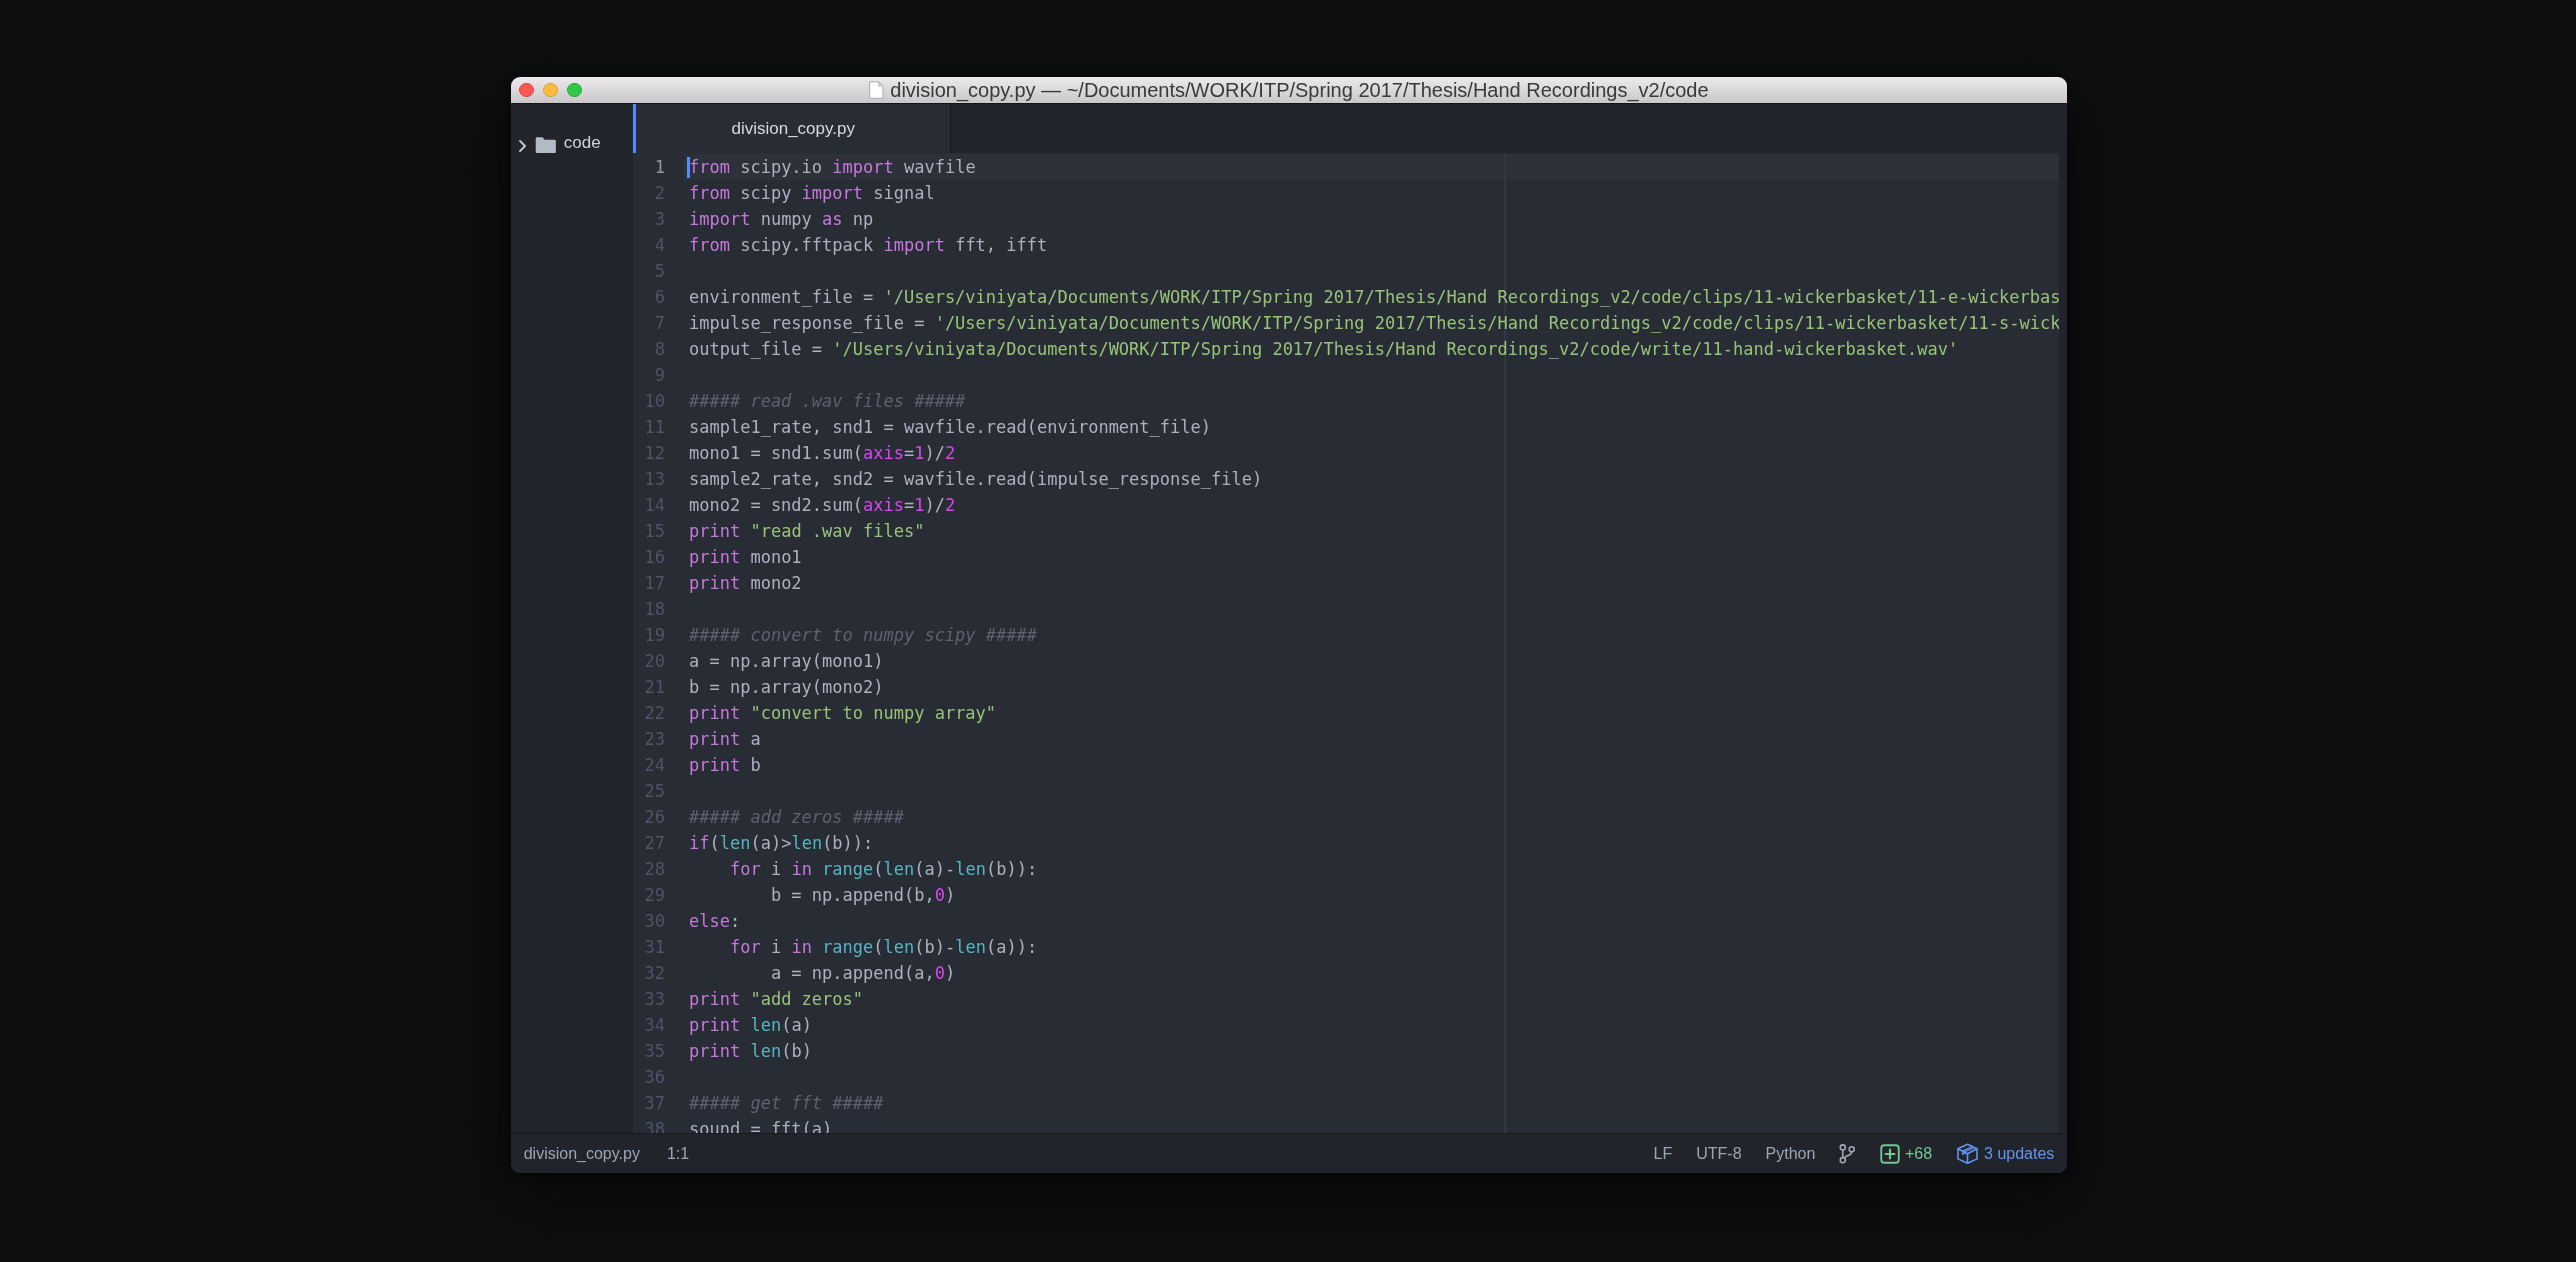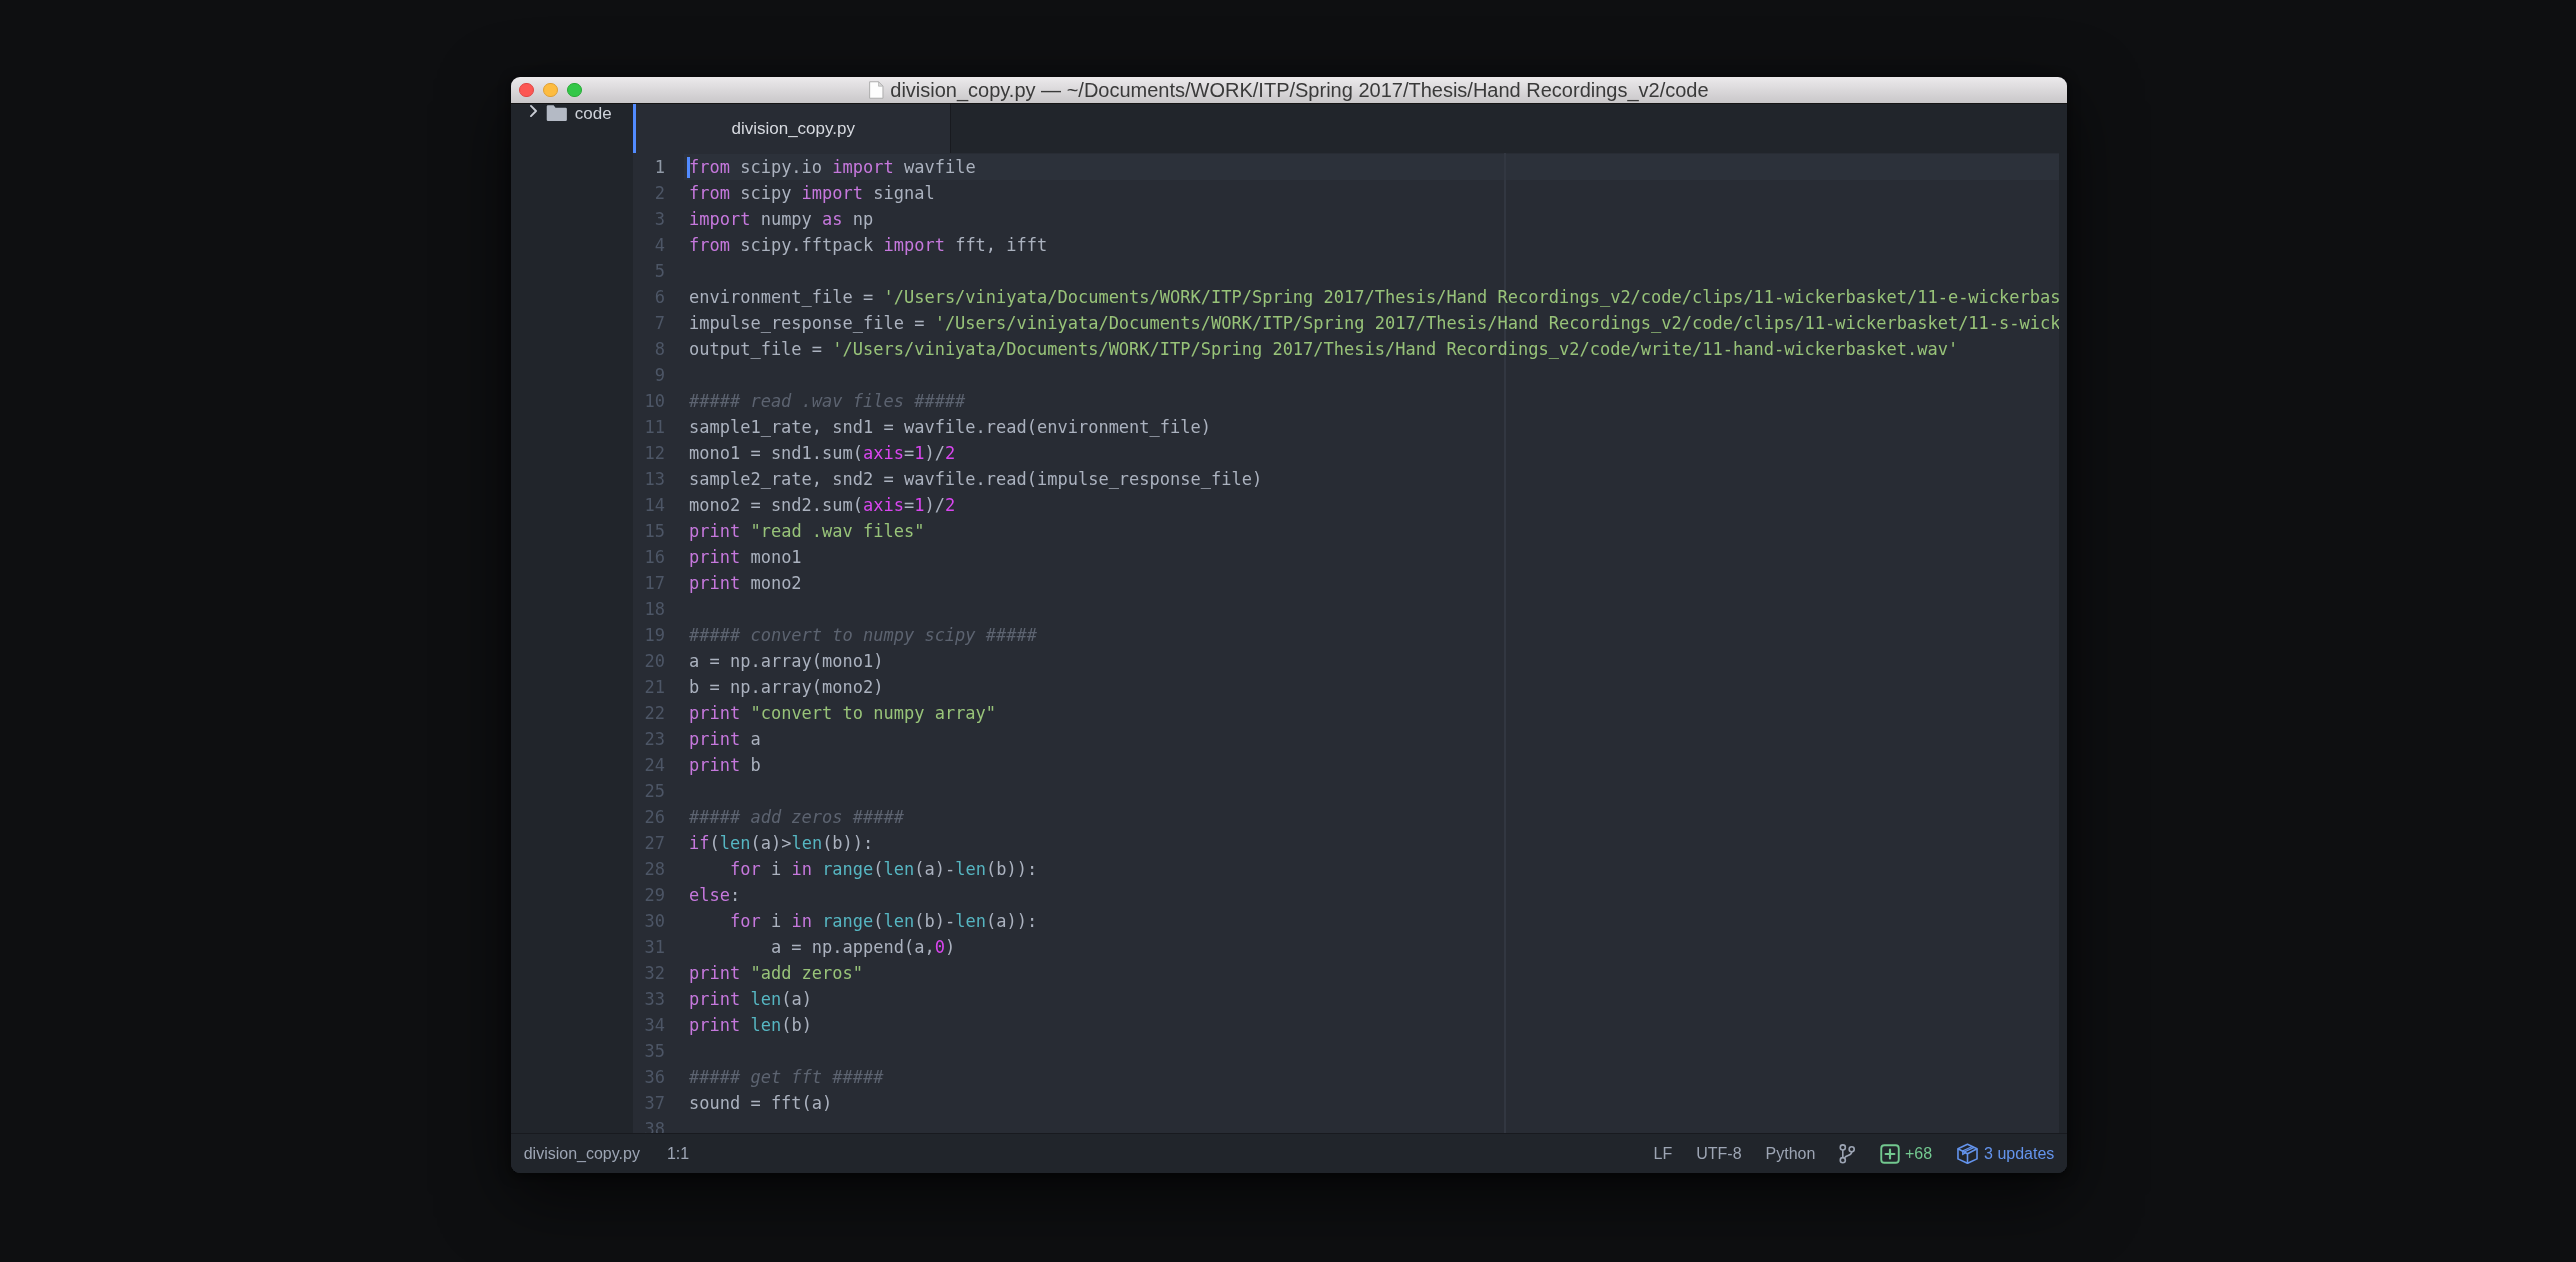--- a/index.html
+++ b/index.html
@@ -20,21 +20,21 @@
   .tl.green{background:#33c748;border:0.6px solid #27aa35;}
   .title-wrap{display:flex;align-items:center;gap:6.3px;max-width:70%;}
   .doc-icon{width:14.6px;height:18px;flex:0 0 auto;}
   .title-text{font-size:20px;color:#3a3a3a;white-space:nowrap;overflow:hidden;}
 
   
   .chrome{position:absolute;left:0;top:27px;right:0;bottom:0;background:#21252b;}
 
   
   .treeview{position:absolute;left:0;top:0;width:122px;bottom:40px;background:#21252b;}
-  .tree-item{height:49px;display:flex;align-items:flex-start;padding-left:18px;gap:7.6px;cursor:default;}
+  .tree-item{height:49px;display:flex;align-items:flex-end;padding-left:7px;gap:7.6px;cursor:default;}
   .tree-chevron{width:9px;height:14px;flex:0 0 auto;}
   .folder-icon{width:21.6px;height:17px;flex:0 0 auto;}
   .tree-label{font-size:17px;color:#ced2d9;}
 
   
   .tabbar{position:absolute;left:122px;right:0;top:0;height:49px;background:#21252b;}
   .pane-accent{position:absolute;left:0;top:0;width:3.2px;height:49px;background:#528bff;}
   .tab{position:absolute;left:3.2px;top:0;width:315px;height:49px;background:#282c34;
        border-right:1.3px solid #181a1f;display:flex;align-items:center;justify-content:center;}
   .tab-label{font-size:17px;color:#d7dae0;}
@@ -176,20 +176,21 @@
           <div class="cline"><span class="tk-c">##### convert to numpy scipy #####</span></div>
           <div class="cline"><span class="tk-p">a = np.array(mono1)</span></div>
           <div class="cline"><span class="tk-p">b = np.array(mono2)</span></div>
           <div class="cline"><span class="tk-k">print</span><span class="tk-p"> </span><span class="tk-s">"convert to numpy array"</span></div>
           <div class="cline"><span class="tk-k">print</span><span class="tk-p"> a</span></div>
           <div class="cline"><span class="tk-k">print</span><span class="tk-p"> b</span></div>
           <div class="cline"></div>
           <div class="cline"><span class="tk-c">##### add zeros #####</span></div>
           <div class="cline"><span class="tk-k">if</span><span class="tk-p">(</span><span class="tk-f">len</span><span class="tk-p">(a)&gt;</span><span class="tk-f">len</span><span class="tk-p">(b)):</span></div>
           <div class="cline"><span class="tk-p">    </span><span class="tk-k">for</span><span class="tk-p"> i </span><span class="tk-k">in</span><span class="tk-p"> </span><span class="tk-f">range</span><span class="tk-p">(</span><span class="tk-f">len</span><span class="tk-p">(a)-</span><span class="tk-f">len</span><span class="tk-p">(b)):</span></div>
+          <div class="cline"><span class="tk-p">        b = np.append(b,</span><span class="tk-n">0</span><span class="tk-p">)</span></div>
           <div class="cline"><span class="tk-k">else</span><span class="tk-p">:</span></div>
           <div class="cline"><span class="tk-p">    </span><span class="tk-k">for</span><span class="tk-p"> i </span><span class="tk-k">in</span><span class="tk-p"> </span><span class="tk-f">range</span><span class="tk-p">(</span><span class="tk-f">len</span><span class="tk-p">(b)-</span><span class="tk-f">len</span><span class="tk-p">(a)):</span></div>
           <div class="cline"><span class="tk-p">        a = np.append(a,</span><span class="tk-n">0</span><span class="tk-p">)</span></div>
           <div class="cline"><span class="tk-k">print</span><span class="tk-p"> </span><span class="tk-s">"add zeros"</span></div>
           <div class="cline"><span class="tk-k">print</span><span class="tk-p"> </span><span class="tk-f">len</span><span class="tk-p">(a)</span></div>
           <div class="cline"><span class="tk-k">print</span><span class="tk-p"> </span><span class="tk-f">len</span><span class="tk-p">(b)</span></div>
           <div class="cline"></div>
           <div class="cline"><span class="tk-c">##### get fft #####</span></div>
           <div class="cline"><span class="tk-p">sound = fft(a)</span></div>
         </div>

